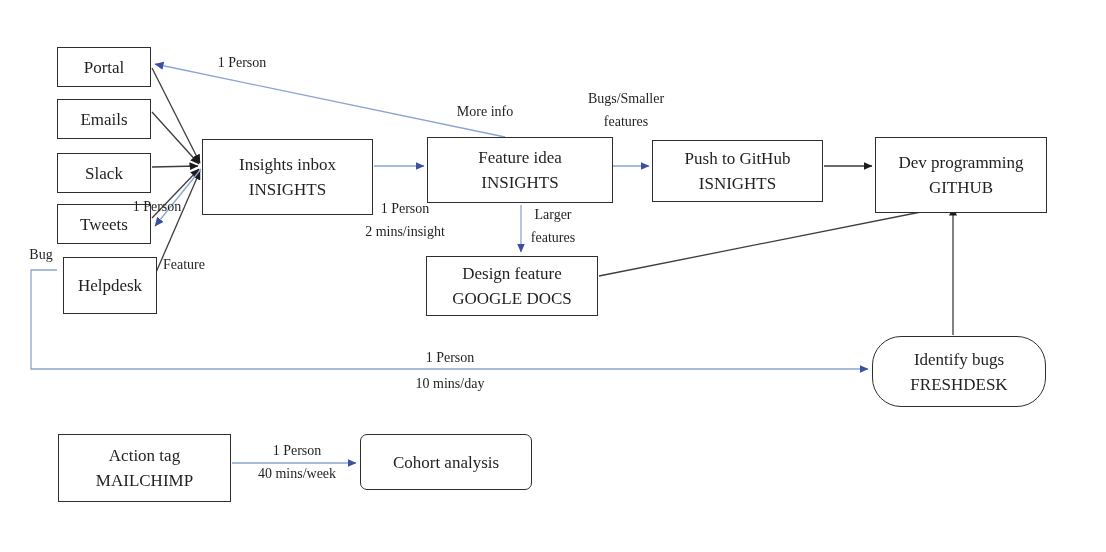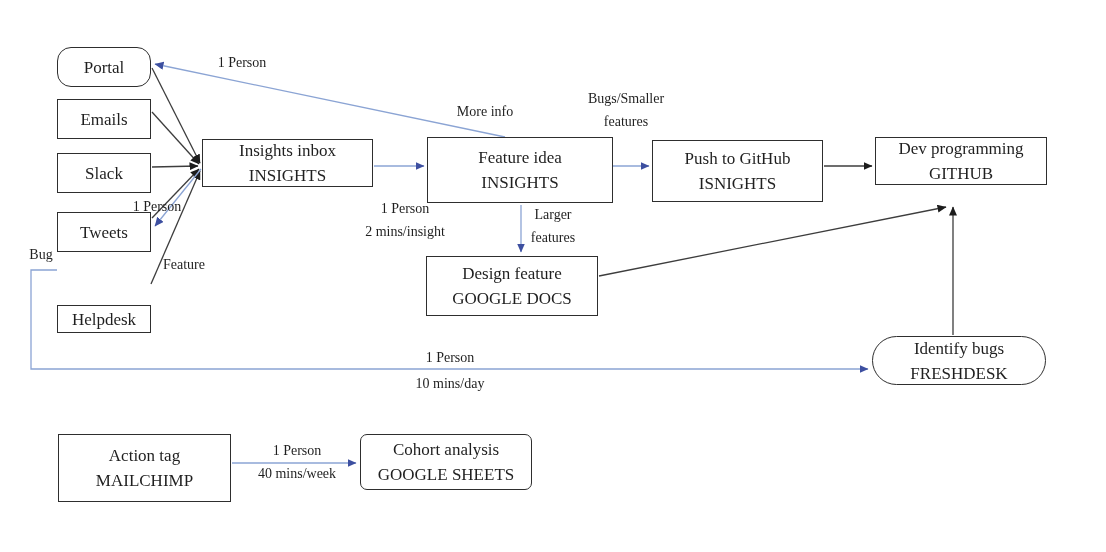--- a/index.html
+++ b/index.html
@@ -45,67 +45,66 @@
     <line x1="953" y1="335" x2="953" y2="207" stroke-width="1.3" marker-end="url(#mBlack)" stroke="#3d3d3d"></line>
 
     <line x1="505" y1="137" x2="155" y2="64" stroke-width="1.3" marker-end="url(#mBlue)" stroke="#8ba4d4"></line>
     <line x1="201" y1="169" x2="155" y2="226" stroke-width="1.3" marker-end="url(#mBlue)" stroke="#8ba4d4"></line>
 
     <polyline points="57,270 31,270 31,369 868,369" fill="none" stroke-width="1.3" marker-end="url(#mBlue)" stroke="#8ba4d4"></polyline>
 
     <line x1="232" y1="463" x2="356" y2="463" stroke-width="1.3" marker-end="url(#mBlue)" stroke="#8ba4d4"></line>
   </svg>
 
-  <div class="box" style="left:57px;top:47px;width:94px;height:40px;border-radius:14px;">
+  <div class="box" style="left:57px;top:47px;width:94px;height:40px;">
     <span>Portal</span>
   </div>
   <div class="box" style="left:57px;top:99px;width:94px;height:40px;">
     <span>Emails</span>
   </div>
   <div class="box" style="left:57px;top:153px;width:94px;height:40px;">
     <span>Slack</span>
   </div>
-  <div class="box" style="left:57px;top:204px;width:94px;height:40px;margin-top:8px;">
+  <div class="box" style="left:57px;top:204px;width:94px;height:40px;">
     <span>Tweets</span>
   </div>
-  <div class="box" style="left:57px;top:257px;width:94px;height:28px;margin-top:48px;">
+  <div class="box" style="left:63px;top:257px;width:94px;height:57px;">
     <span>Helpdesk</span>
   </div>
 
-  <div class="box" style="left:202px;top:139px;width:171px;height:48px;">
+  <div class="box" style="left:202px;top:139px;width:171px;height:76px;">
     <span>Insights inbox</span>
     <span>INSIGHTS</span>
   </div>
   <div class="box" style="left:427px;top:137px;width:186px;height:66px;">
     <span>Feature idea</span>
     <span>INSIGHTS</span>
   </div>
   <div class="box" style="left:652px;top:140px;width:171px;height:62px;">
     <span>Push to GitHub</span>
     <span>ISNIGHTS</span>
   </div>
-  <div class="box" style="left:875px;top:137px;width:172px;height:48px;">
+  <div class="box" style="left:875px;top:137px;width:172px;height:76px;">
     <span>Dev programming</span>
     <span>GITHUB</span>
   </div>
   <div class="box" style="left:426px;top:256px;width:172px;height:60px;">
     <span>Design feature</span>
     <span>GOOGLE DOCS</span>
   </div>
-  <div class="box" style="left:872px;top:336px;width:174px;height:49px;border-radius:29px;">
+  <div class="box" style="left:872px;top:336px;width:174px;height:71px;border-radius:29px;">
     <span>Identify bugs</span>
     <span>FRESHDESK</span>
   </div>
   <div class="box" style="left:58px;top:434px;width:173px;height:68px;text-align:center;">
     <span>Action tag</span>
     <span>MAILCHIMP</span>
   </div>
   <div class="box" style="left:360px;top:434px;width:172px;height:56px;border-radius:7px;">
     <span>Cohort analysis</span>
-    <span>GOOGLE SHEETS</span>
   </div>
 
   <div class="lbl" style="left:242px;top:62px;">
     <span>1 Person</span>
   </div>
   <div class="lbl" style="left:485px;top:111px;">
     <span>More info</span>
   </div>
   <div class="lbl" style="left:626px;top:110px;">
     <span>Bugs/Smaller</span>

